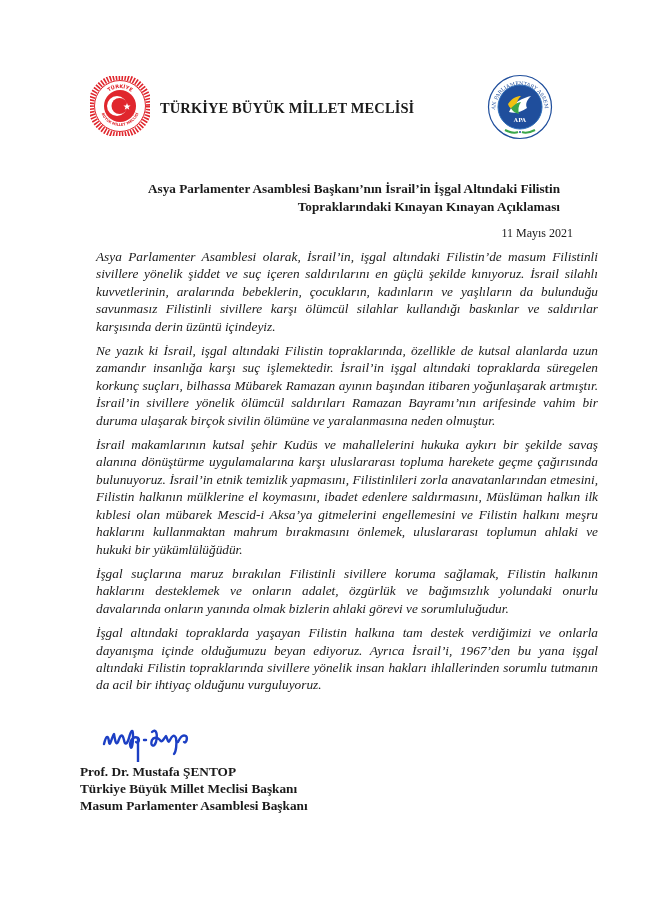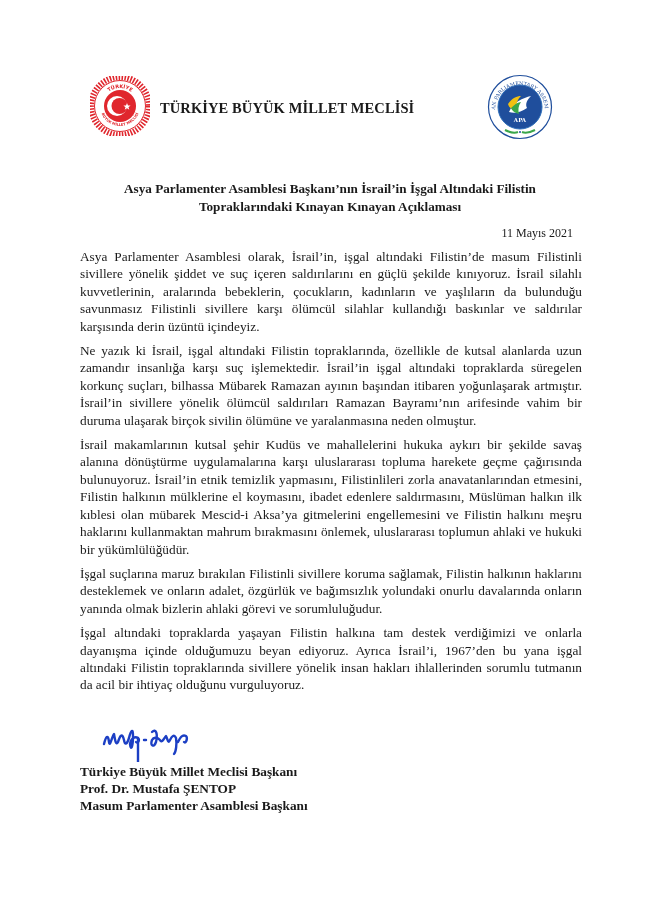--- a/index.html
+++ b/index.html
@@ -2,25 +2,25 @@
 <html><head>
 <meta charset="utf-8">
 <style>
   html, body { margin: 0; padding: 0; background: #ffffff; }
   body { width: 663px; height: 900px; position: relative; overflow: hidden;
          font-family: "Liberation Serif", "DejaVu Serif", serif; color: #1a1a1a; }
   .logo-left { position: absolute; left: 90px; top: 76px; width: 60px; height: 60px; }
   .logo-right { position: absolute; left: 487px; top: 74px; width: 66px; height: 66px; }
   .org-header { position: absolute; left: 160px; top: 100px; width: 320px; 
                 font-weight: bold; font-size: 14.5px; line-height: 17px; letter-spacing: 0.1px; }
-  .title { position: absolute; left: 100px; top: 180px; width: 460px; text-align: center;
+  .title { position: absolute; left: 100px; top: 180px; width: 460px; text-align: right;
            font-weight: bold; font-size: 13.2px; line-height: 18px; }
   .date { position: absolute; right: 90px; top: 226px; font-size: 12px; }
-  .body-text { position: absolute; left: 80px; top: 248px; width: 502px;
-               font-size: 13.3px; line-height: 17.4px; }
+  .body-text { position: absolute; left: 96px; top: 248px; width: 502px;
+               font-size: 13.3px; line-height: 17.4px; font-style: italic; }
   .body-text p { margin: 0 0 7px 0; text-align: justify; }
   .signature { position: absolute; left: 100px; top: 722px; width: 130px; height: 40px; }
   .signer { position: absolute; left: 80px; top: 763px; font-weight: bold; font-size: 13.3px; line-height: 17px; }
   .signer div { white-space: nowrap; }
 </style>
 </head>
 <body>
 
 <div class="logo-left">
   <svg width="60" height="60" viewBox="0 0 60 60">
@@ -80,16 +80,16 @@
 </div>
 
 <div class="signature">
   <svg width="130" height="40" viewBox="0 0 130 40">
     <path d="M4,22 C6,14 8,12 9,20 C10,26 12,14 14,12 C15,18 16,24 18,20 C20,14 22,10 24,18 C25,24 27,22 29,16 C31,8 33,6 33,14 C33,24 31,30 30,22 C31,16 35,14 38,16 C40,18 38,22 36,20 M44,18 L46,18 M52,10 C56,6 58,12 56,20 C54,26 50,24 52,18 C54,14 58,16 60,18 C62,22 64,16 66,14 C68,18 68,22 70,18 C72,14 74,12 76,16 C77,22 76,30 74,32 M78,20 C80,16 82,12 86,14 C88,16 86,22 84,20" stroke="#1c3fc4" stroke-width="2.4" fill="none" stroke-linecap="round" stroke-linejoin="round"></path>
     <path d="M38,16 L38,40" stroke="#1c3fc4" stroke-width="2.4" stroke-linecap="round"></path>
   </svg>
 </div>
 
 <div class="signer">
+  <div>Prof. Dr. Mustafa ŞENTOP</div>
   <div>Türkiye Büyük Millet Meclisi Başkanı</div>
-  <div>Prof. Dr. Mustafa ŞENTOP</div>
   <div>Masum Parlamenter Asamblesi Başkanı</div>
 </div>
 
 </body></html>

